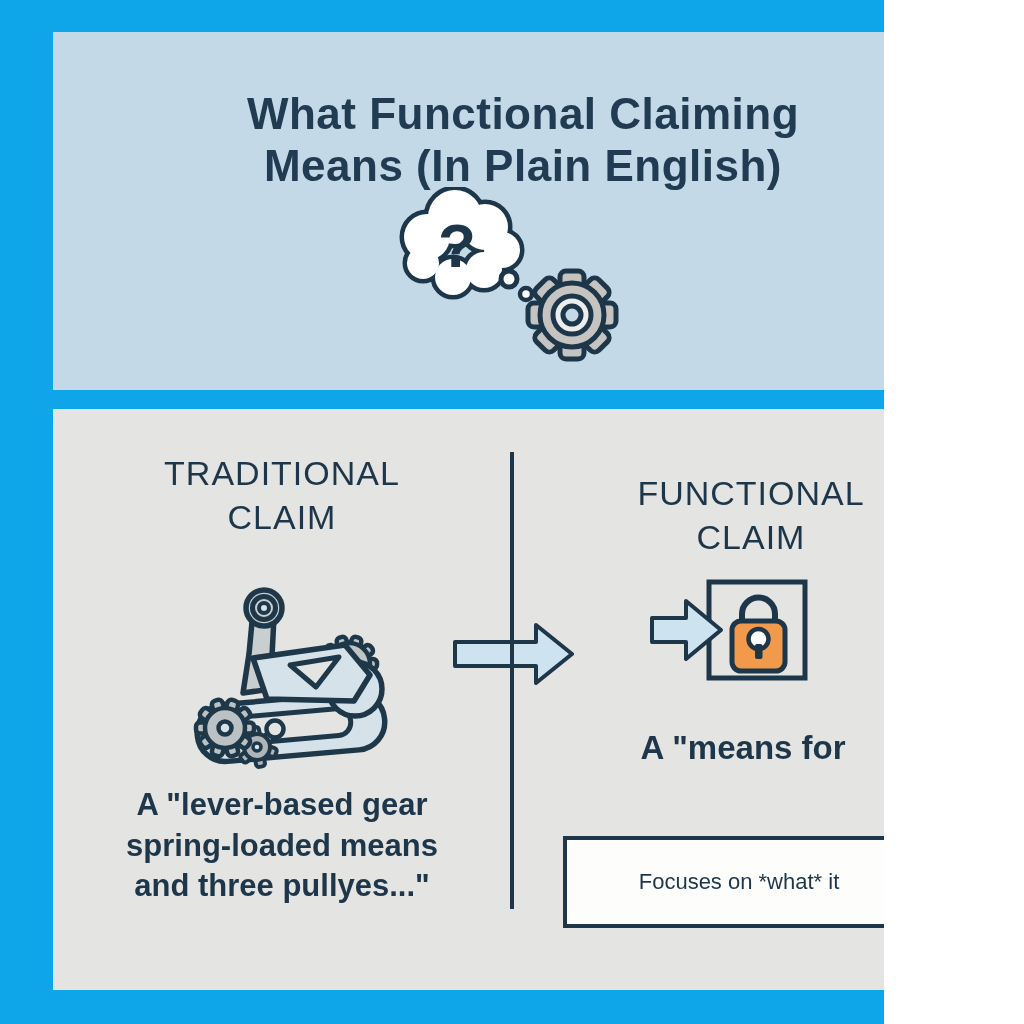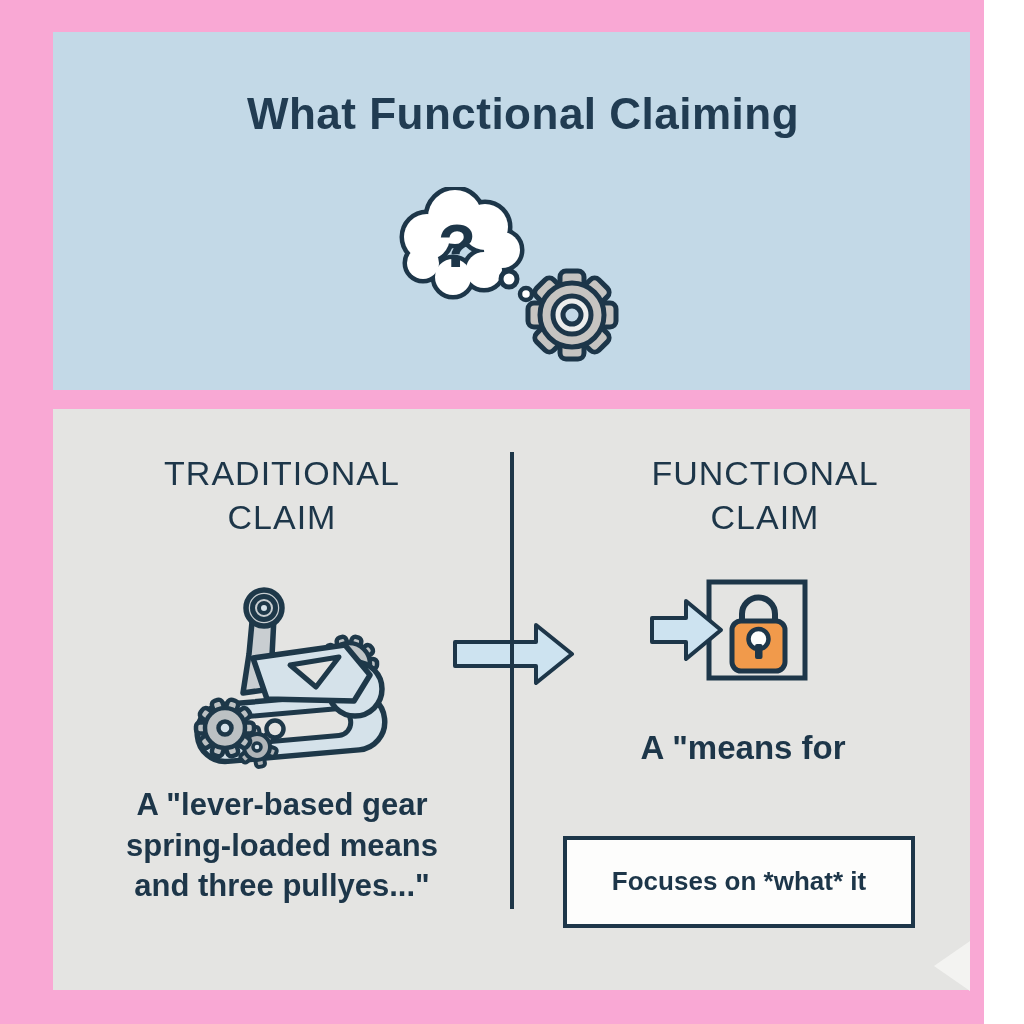--- a/index.html
+++ b/index.html
@@ -1,51 +1,51 @@
 <!DOCTYPE html>
 <html><head>
 <meta charset="utf-8">
 <style>
   html,body{margin:0;padding:0;background:#ffffff;}
   .canvas{
-    position:relative;width:984px;height:1024px;background:#f9a8d4;
+    position:relative;width:884px;height:1024px;background:#0ea5e9;
     font-family:"Liberation Sans",sans-serif;overflow:hidden;
   }
   .panel{position:absolute;}
   #title-panel{left:53px;top:32px;width:917px;height:358px;background:#c3d9e7;}
   #comparison-panel{left:53px;top:409px;width:917px;height:581px;background:#e4e4e2;}
 
   .main-title{
     position:absolute;left:55px;top:56px;width:830px;text-align:center;
     font-size:44px;font-weight:bold;line-height:1.18;letter-spacing:.5px;color:#213c52;
   }
   .main-title span{display:block;}
 
   .col-heading{
     position:absolute;top:452px;text-align:center;font-size:34px;font-weight:normal;
     line-height:1.28;letter-spacing:1px;color:#1d3649;
   }
   #heading-left{left:53px;width:458px;}
-  #heading-right{left:535px;width:460px;}
+  #heading-right{left:521px;width:460px;margin-top:20px;}
   .col-heading span{display:block;}
 
   .divider{
     position:absolute;left:510px;top:452px;width:4px;height:457px;background:#1e3648;z-index:6;
   }
 
   .desc{position:absolute;text-align:center;font-weight:bold;color:#1d3649;}
   #desc-left{left:53px;top:785px;width:458px;font-size:31px;line-height:1.31;}
   #desc-right{left:513px;top:727px;width:460px;font-size:33px;line-height:1.28;}
   .desc span{display:block;}
 
   .callout{
     position:absolute;left:563px;top:836px;width:352px;height:92px;box-sizing:border-box;
     background:#fdfdfc;border:4px solid #1d3649;display:flex;flex-direction:column;
     align-items:center;justify-content:center;text-align:center;
-    font-size:26px;font-weight:bold;line-height:1.38;color:#1d3649;
+    font-size:22px;font-weight:normal;line-height:1.38;color:#1d3649;
   }
   .callout span{display:block;}
 
   .svg-abs{position:absolute;}
   #thought-svg{left:385px;top:187px;}
   #derailleur-svg{left:173px;top:558px;}
   #mid-arrow-svg{left:450px;top:612px;z-index:4;}
   #lockbox-svg{left:645px;top:570px;}
 
   svg text{font-family:"Liberation Sans",sans-serif;font-weight:bold;}
@@ -57,20 +57,21 @@
   }
 </style>
 </head>
 <body>
 
 <div class="canvas">
 
   <div id="title-panel" class="panel">
     <div class="main-title">
       <span>What Functional Claiming</span>
+      <span>Means (In Plain English)</span>
     </div>
   </div>
 
   <svg id="thought-svg" class="svg-abs" width="260" height="180" viewBox="0 0 260 180">
     <g>
       <g stroke="#1d3649" stroke-width="9" fill="#ffffff">
         <circle cx="42" cy="50" r="23"></circle>
           <circle cx="70" cy="30" r="27"></circle>
         <circle cx="100" cy="40" r="23"></circle>
           <circle cx="117" cy="63" r="18"></circle>

